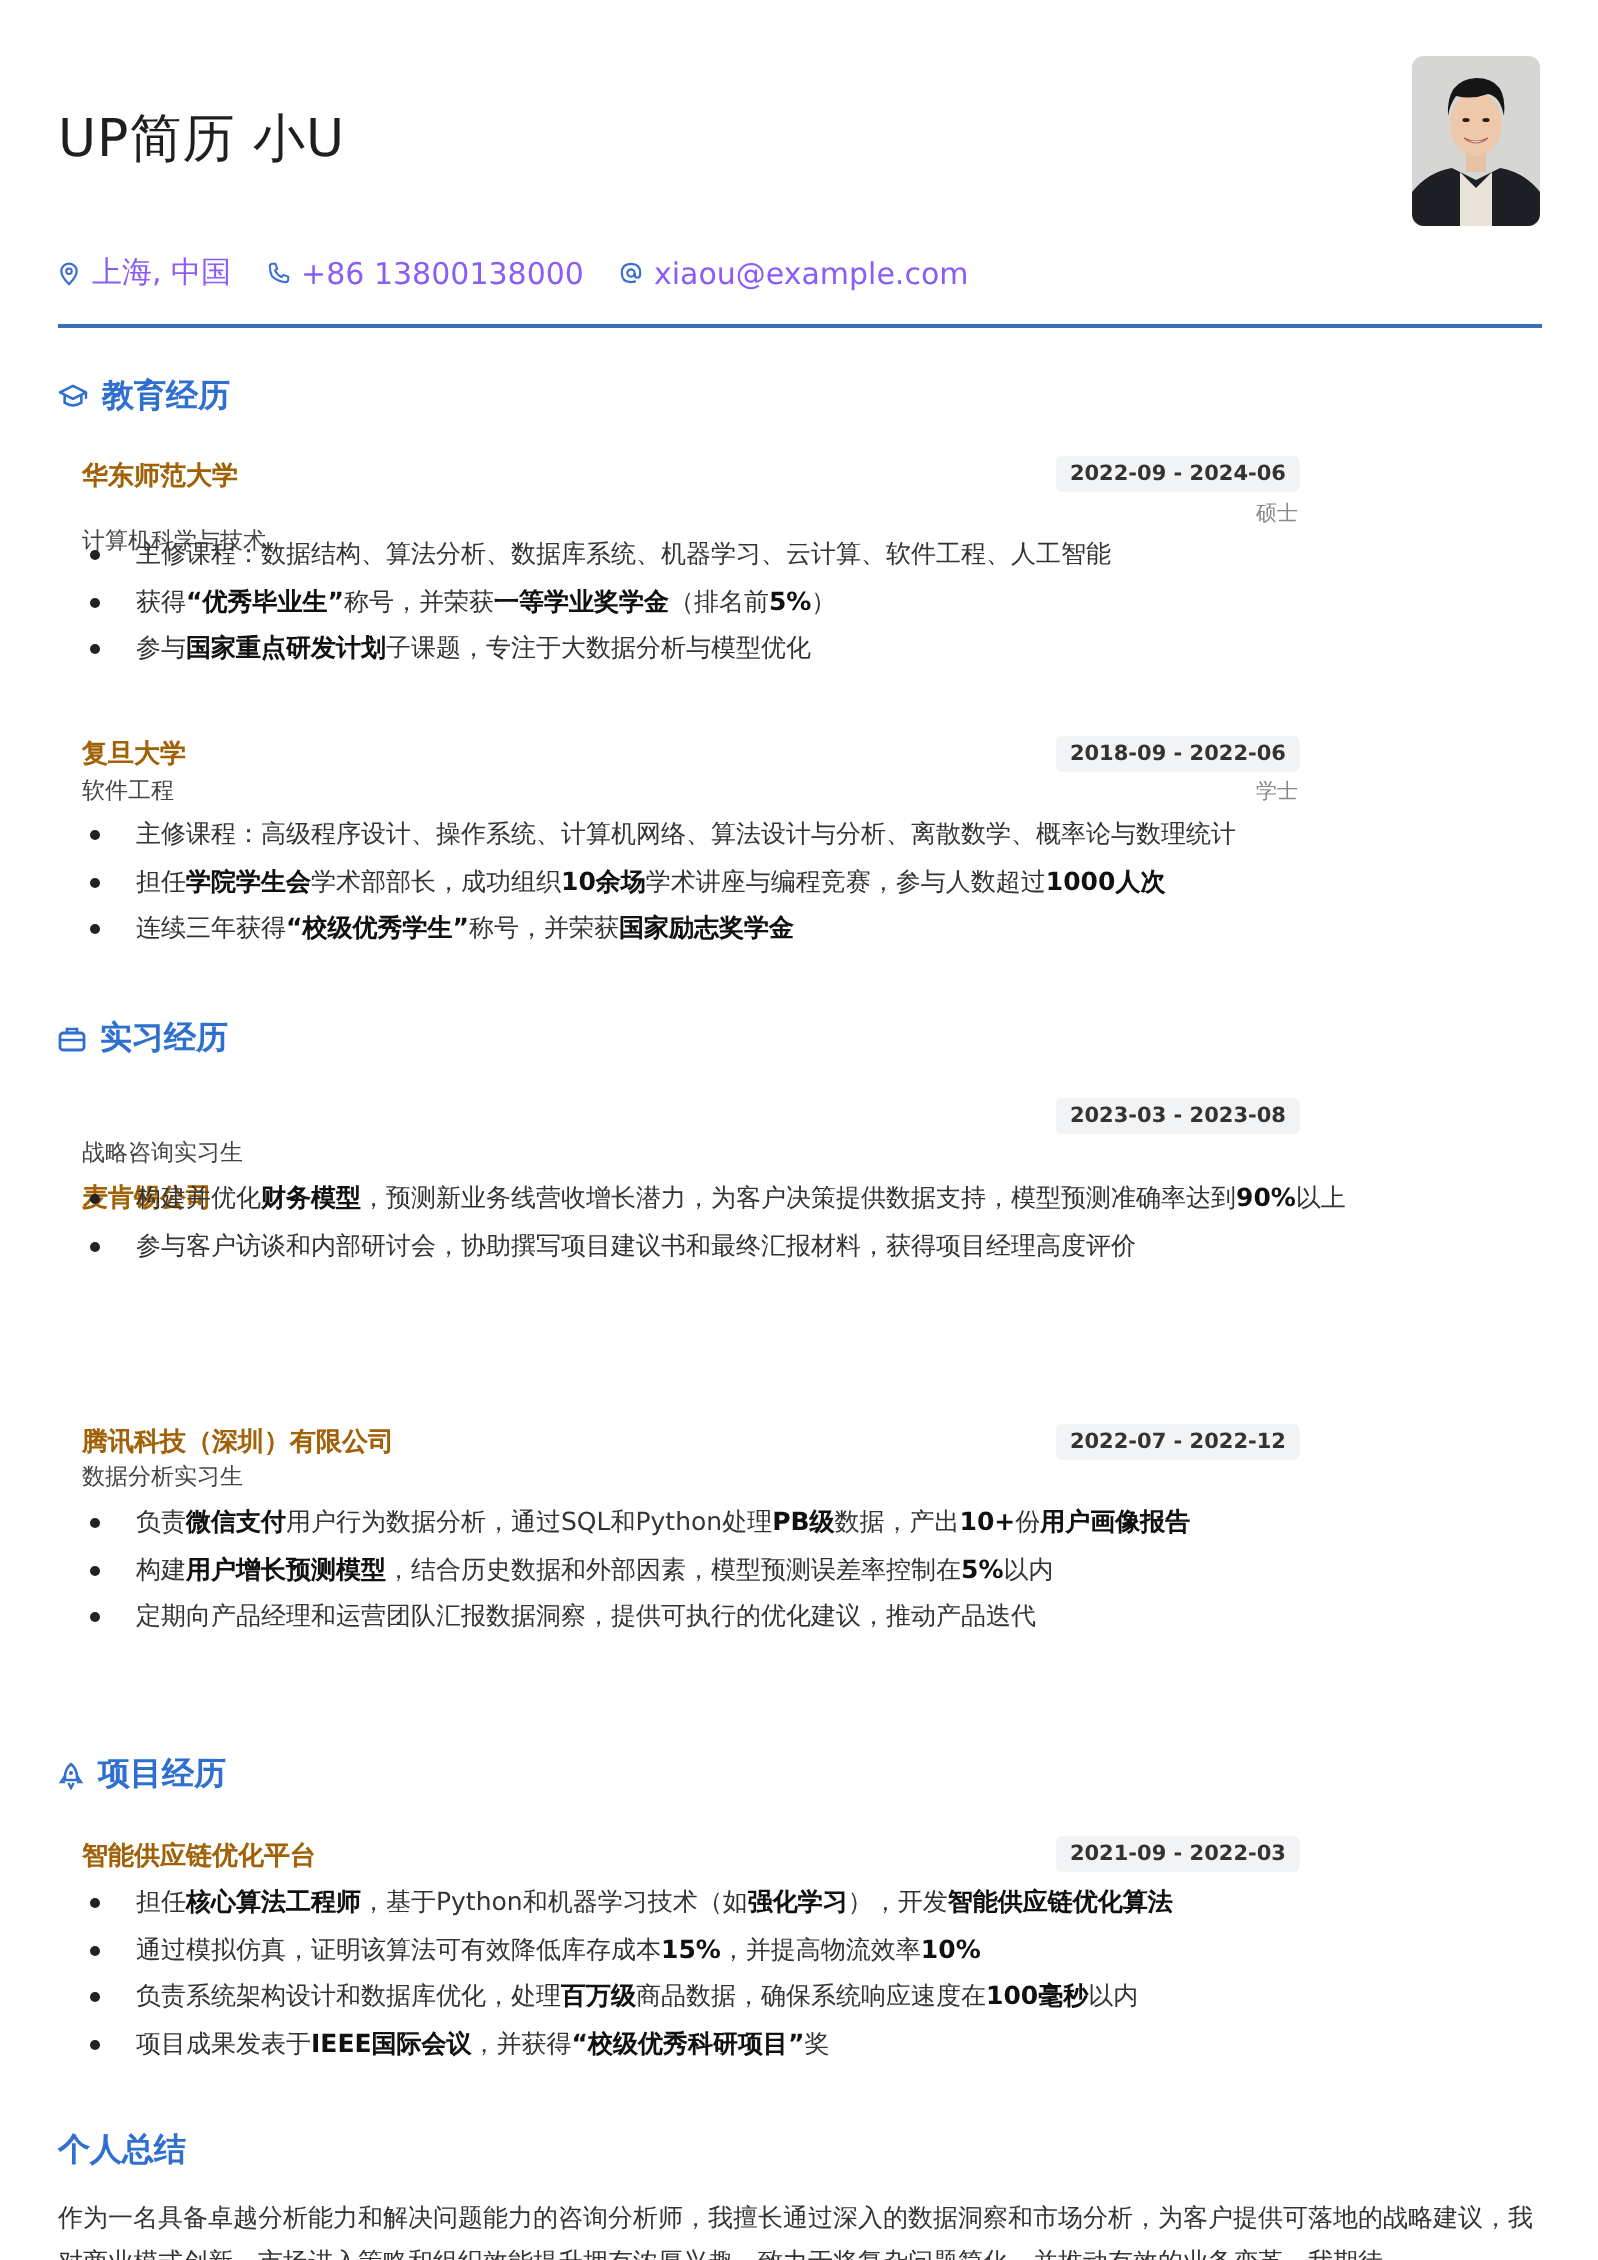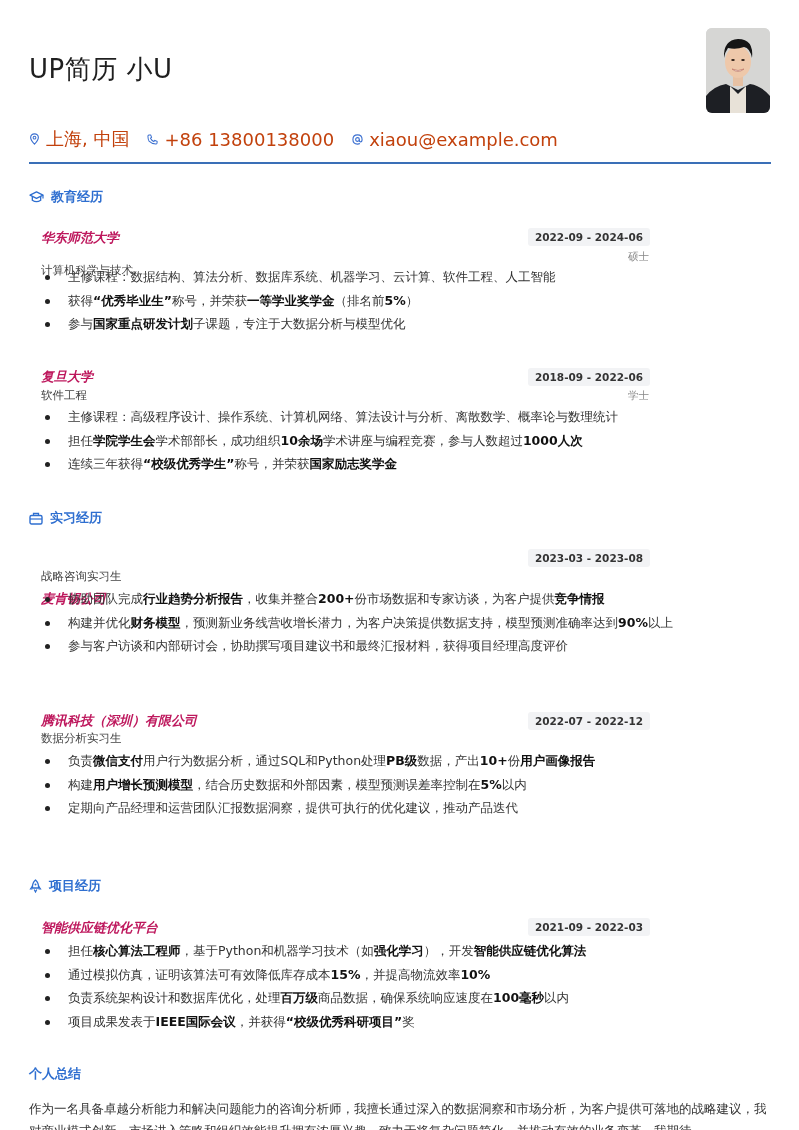--- a/index.html
+++ b/index.html
@@ -3,30 +3,30 @@
 <meta charset="utf-8">
 <style>
   * { box-sizing: border-box; margin: 0; padding: 0; }
   html, body { width: 799px; height: 1130px; overflow: hidden; background: #ffffff; }
   body { font-family: "DejaVu Sans", "Liberation Sans", sans-serif; color: #222; position: relative; }
   .page { position: absolute; left: 0; top: 0; width: 678px; height: 1130px; }
 
   .name { position: absolute; left: 29px; top: 52px; font-size: 26px; font-weight: 500; color: #1f1f1f; letter-spacing: 0.5px; }
   .photo { position: absolute; left: 706px; top: 28px; width: 64px; height: 85px; border-radius: 6px; overflow: hidden; background: #d9d9d7; }
 
-  .contacts { position: absolute; left: 29px; top: 127px; display: flex; align-items: center; font-size: 18px; color: #c2410c; }
+  .contacts { position: absolute; left: 29px; top: 127px; display: flex; align-items: center; font-size: 15px; color: #8b5cf6; }
   .contact { display: flex; align-items: center; margin-right: 18px; }
   .contact svg { margin-right: 6px; }
 
   .rule { position: absolute; left: 29px; top: 162px; width: 742px; height: 2px; background: #3a6fb7; }
 
-  .section-title { position: absolute; left: 29px; display: flex; align-items: center; font-size: 13px; font-weight: bold; color: #2f6fd0; }
+  .section-title { position: absolute; left: 29px; display: flex; align-items: center; font-size: 16px; font-weight: bold; color: #2f6fd0; }
   .section-title svg { margin-right: 7px; }
 
-  .entry-title { position: absolute; left: 41px; font-size: 13px; font-weight: bold; color: #be185d; font-style: italic; }
+  .entry-title { position: absolute; left: 41px; font-size: 13px; font-weight: bold; color: #a16207; }
   .entry-sub { position: absolute; left: 41px; font-size: 11.5px; color: #444; }
   .date-badge { position: absolute; right: 28px; font-size: 10.5px; color: #333; background: #f2f3f5; padding: 3px 7px; border-radius: 3px; font-weight: bold; }
   .degree { position: absolute; right: 29px; font-size: 10.5px; color: #888; }
 
   ul.bullets { position: absolute; left: 41px; list-style: none; width: 730px; }
   ul.bullets li { position: relative; padding-left: 27px; font-size: 12.5px; color: #333; height: 23.5px; line-height: 23.5px; white-space: nowrap; }
   ul.bullets li::before { content: ""; position: absolute; left: 4px; top: 10px; width: 5px; height: 5px; border-radius: 50%; background: #222; }
   ul.bullets li b { color: #111; font-weight: bold; }
 
   .summary { position: absolute; left: 29px; top: 1098px; width: 742px; font-size: 12.5px; color: #333; line-height: 22px; }
@@ -112,21 +112,20 @@
       <path d="M4.5 3.5 L4.5 1.5 L9.5 1.5 L9.5 3.5" fill="none" stroke="#2f6fd0" stroke-width="1.3"></path>
       <path d="M1 7 L13 7" stroke="#2f6fd0" stroke-width="1.2"></path>
     </svg>
     <span>实习经历</span>
   </div>
 
   <div class="entry-title" style="top:550px;margin-top:40px;">麦肯锡公司</div>
   <div class="date-badge" style="top:549px;">2023-03 - 2023-08</div>
   <div class="entry-sub" style="top:569px;">战略咨询实习生</div>
   <ul class="bullets" style="top:587px;">
-      <li>协助团队完成<b>行业趋势分析报告</b>，收集并整合<b>200+</b>份市场数据和专家访谈，为客户提供<b>竞争情报</b></li>
       <li>构建并优化<b>财务模型</b>，预测新业务线营收增长潜力，为客户决策提供数据支持，模型预测准确率达到<b>90%</b>以上</li>
       <li>参与客户访谈和内部研讨会，协助撰写项目建议书和最终汇报材料，获得项目经理高度评价</li>
     </ul>
 
   <div class="entry-title" style="top:712px;">腾讯科技（深圳）有限公司</div>
   <div class="date-badge" style="top:712px;">2022-07 - 2022-12</div>
   <div class="entry-sub" style="top:731px;">数据分析实习生</div>
   <ul class="bullets" style="top:749px;">
       <li>负责<b>微信支付</b>用户行为数据分析，通过SQL和Python处理<b>PB级</b>数据，产出<b>10+</b>份<b>用户画像报告</b></li>
       <li>构建<b>用户增长预测模型</b>，结合历史数据和外部因素，模型预测误差率控制在<b>5%</b>以内</li>

